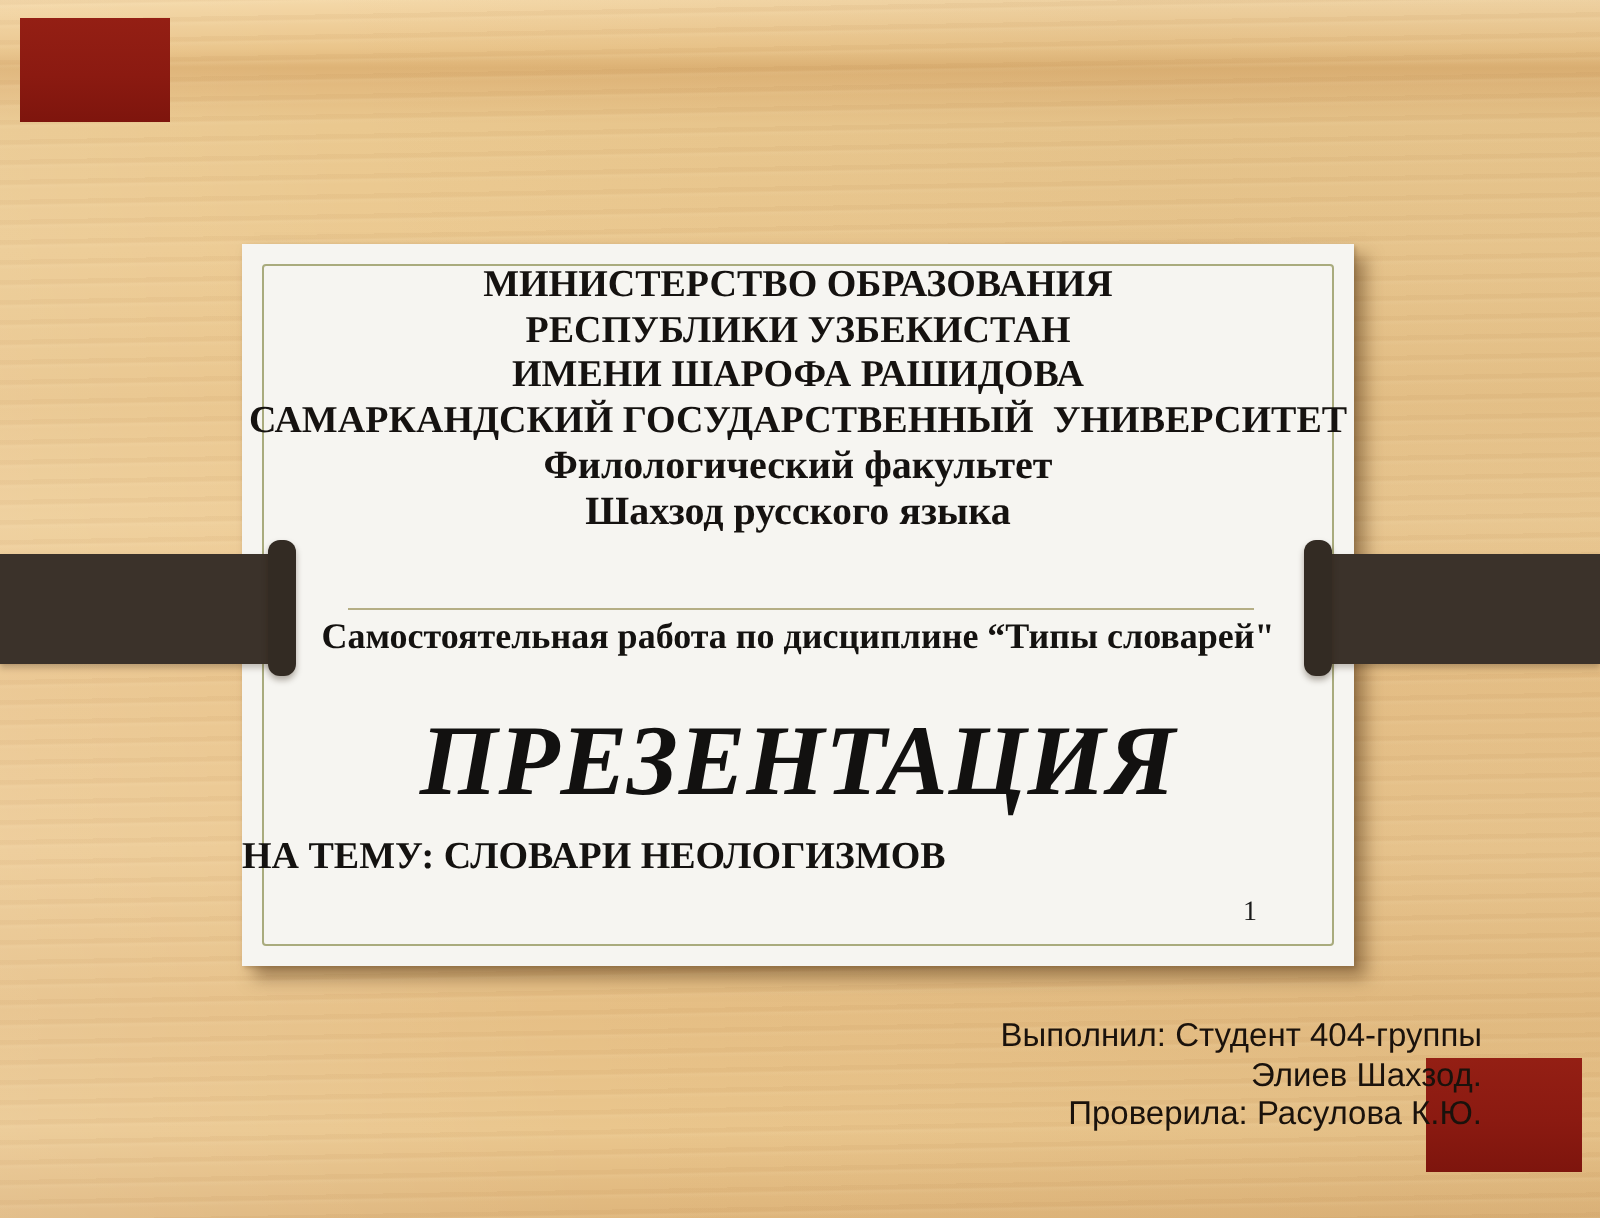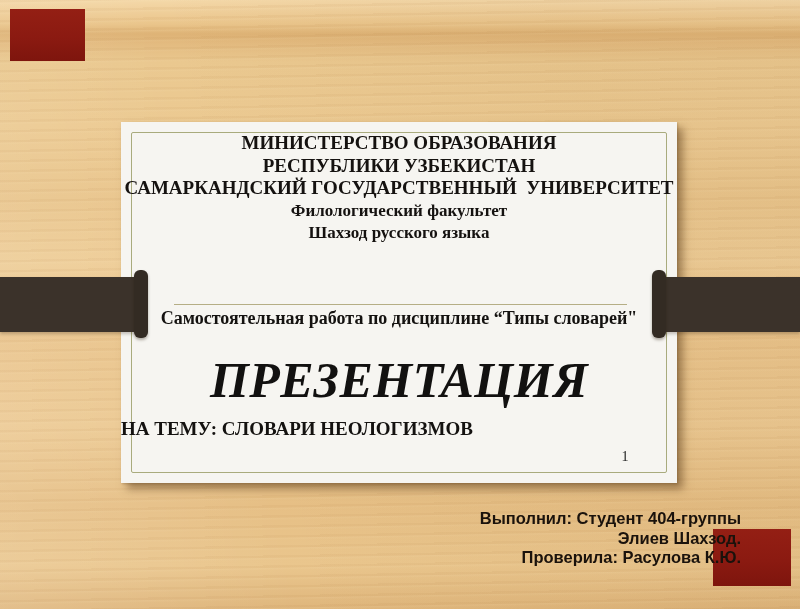--- a/index.html
+++ b/index.html
@@ -40,21 +40,21 @@
   .ribbon.right{left:661px;width:139px;}
   .ribbon-cap{
     position:absolute;top:270px;width:14px;height:68px;
     background:#332b23;border-radius:6px;
     box-shadow:0 2px 3px rgba(40,25,10,0.35);
   }
   .ribbon-cap.left{left:134px;}
   .ribbon-cap.right{left:652px;}
   .hdr{position:absolute;left:0;right:0;top:10px;text-align:center;color:#151210;}
   .hdr-line{white-space:pre;font-weight:bold;font-size:19px;line-height:22.5px;}
-  .hdr-line.small{font-size:17px;}
+  .hdr-line.small{font-size:20px;}
   .divider{position:absolute;left:53px;width:453px;top:182px;border-top:1.5px solid #b5ae85;}
   .course{
     position:absolute;left:10px;right:10px;top:186px;text-align:center;
     font-weight:bold;font-size:18px;color:#141210;white-space:nowrap;
   }
   .big-title{
     position:absolute;left:0;right:0;top:229px;text-align:center;
     font-weight:bold;font-style:italic;font-size:50px;line-height:1.16;
     letter-spacing:0.5px;color:#121110;
   }
@@ -62,37 +62,38 @@
     position:absolute;left:0;right:0;top:296px;text-align:left;
     font-weight:bold;font-size:19px;color:#141210;
   }
   .page-num{
     position:absolute;left:494px;top:327px;width:20px;text-align:center;
     font-size:14px;color:#1b1b1b;
   }
   .credits{
     position:absolute;right:59px;top:509px;text-align:right;
     font-family:"Liberation Sans","DejaVu Sans",sans-serif;
-    font-weight:bold;font-size:16.5px;line-height:19.5px;color:#1a120c;
+    font-weight:normal;font-size:16.5px;line-height:19.5px;color:#1a120c;
   }
 </style>
 </head>
 <body>
 
 <div class="stage">
 
   <div class="accent tl"></div>
   <div class="accent br"></div>
 
   <div class="card">
     <div class="card-frame"></div>
 
     <div class="hdr">
       <div class="hdr-line">МИНИСТЕРСТВО ОБРАЗОВАНИЯ</div>
       <div class="hdr-line">РЕСПУБЛИКИ УЗБЕКИСТАН</div>
+      <div class="hdr-line">ИМЕНИ ШАРОФА РАШИДОВА</div>
       <div class="hdr-line">САМАРКАНДСКИЙ ГОСУДАРСТВЕННЫЙ  УНИВЕРСИТЕТ</div>
       <div class="hdr-line small">Филологический факультет</div>
       <div class="hdr-line small">Шахзод русского языка</div>
     </div>
 
     <div class="divider"></div>
 
     <div class="course">Самостоятельная работа по дисциплине “Типы словарей"</div>
 
     <div class="big-title">ПРЕЗЕНТАЦИЯ</div>

